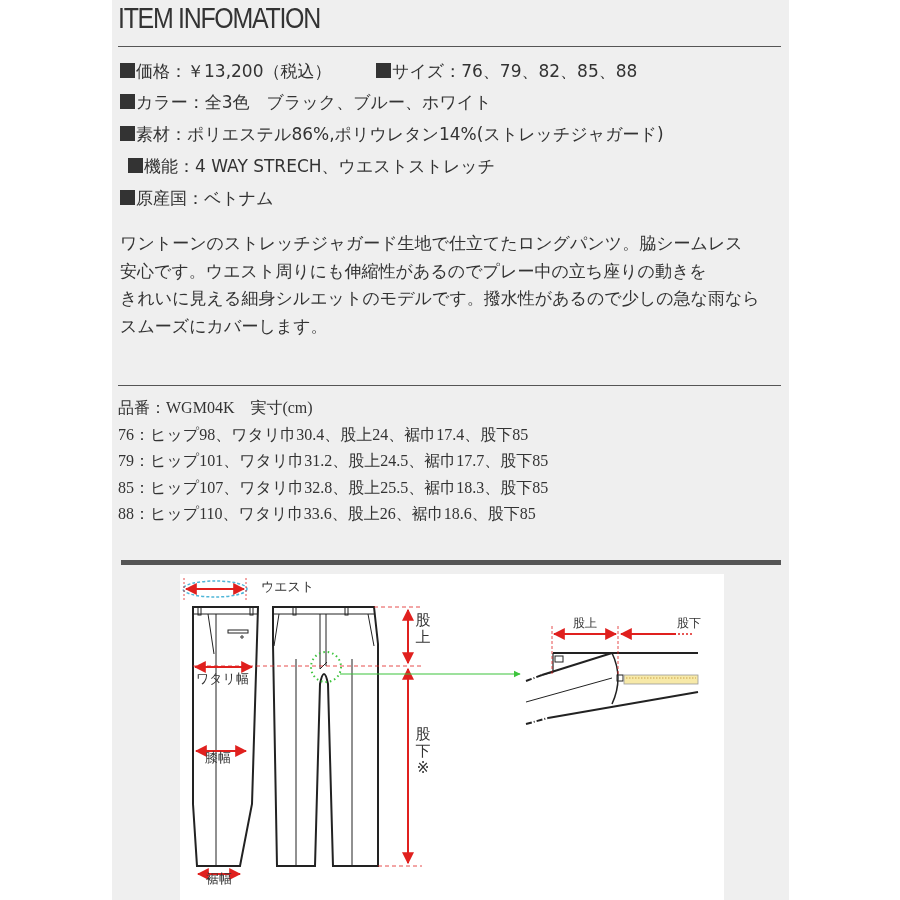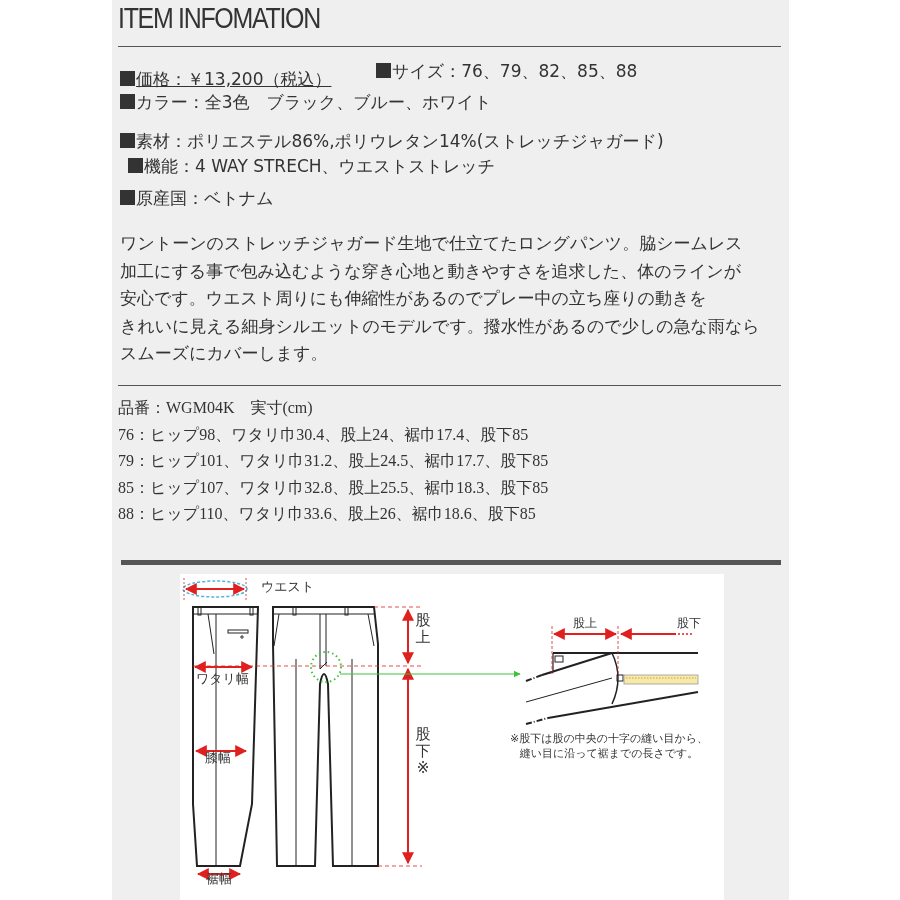--- a/index.html
+++ b/index.html
@@ -21,42 +21,41 @@
   .note{position:absolute;font-size:11px;color:#333;white-space:nowrap;text-align:center;line-height:15px;}
 </style>
 </head>
 <body>
 
 <div class="panel"></div>
 
 <div class="title">ITEM INFOMATION</div>
 <div class="rule-thin" style="top:46px;"></div>
 
-<div class="spec" style="top:68px;text-decoration:underline;">
+<div class="spec" style="top:60px;">
   <span class="sq"></span><span>価格：</span><span>￥13,200（税込）</span>
 </div>
 <div class="spec" style="top:60px;left:376px;">
   <span class="sq"></span><span>サイズ：</span><span>76、79、82、85、88</span>
 </div>
 <div class="spec" style="top:91px;">
   <span class="sq"></span><span>カラー：</span><span>全3色　ブラック、ブルー、ホワイト</span>
 </div>
-<div class="spec" style="top:130px;">
+<div class="spec" style="top:123px;">
   <span class="sq"></span><span>素材：</span><span>ポリエステル86%,ポリウレタン14%(ストレッチジャガード)</span>
 </div>
 <div class="spec" style="top:155px;padding-left:8px;">
   <span class="sq"></span><span>機能：</span><span>4 WAY STRECH、ウエストストレッチ</span>
 </div>
 <div class="spec" style="top:187px;">
   <span class="sq"></span><span>原産国：</span><span>ベトナム</span>
 </div>
 
 <div class="desc">
   <div>ワントーンのストレッチジャガード生地で仕立てたロングパンツ。脇シームレス</div>
-  <div>加工にする事で包み込むような穿き心地と動きやすさを追求した、体のラインが</div>
   <div>安心です。ウエスト周りにも伸縮性があるのでプレー中の立ち座りの動きを</div>
   <div>きれいに見える細身シルエットのモデルです。撥水性があるので少しの急な雨なら</div>
   <div>スムーズにカバーします。</div>
 </div>
 
 <div class="rule-thin" style="top:385px;"></div>
 
 <div class="meas">
   <div>品番：WGM04K　実寸(cm)</div>
   <div>76：ヒップ98、ワタリ巾30.4、股上24、裾巾17.4、股下85</div>
@@ -162,17 +161,13 @@
   </div>
   <div class="vlabel" style="left:235px;top:152px;">
     <div>股</div>
     <div>下</div>
     <div>※</div>
   </div>
 
   <div class="dlabel" style="left:393px;top:41px;font-size:12px;">股上</div>
   <div class="dlabel" style="left:458px;top:41px;font-size:12px;margin-left:39px;">股下</div>
 
-  <div class="note" style="left:330px;top:157px;">
-    <div>※股下は股の中央の十字の縫い目から、</div>
-    <div>縫い目に沿って裾までの長さです。</div>
-  </div>
 </div>
 
 </body></html>

